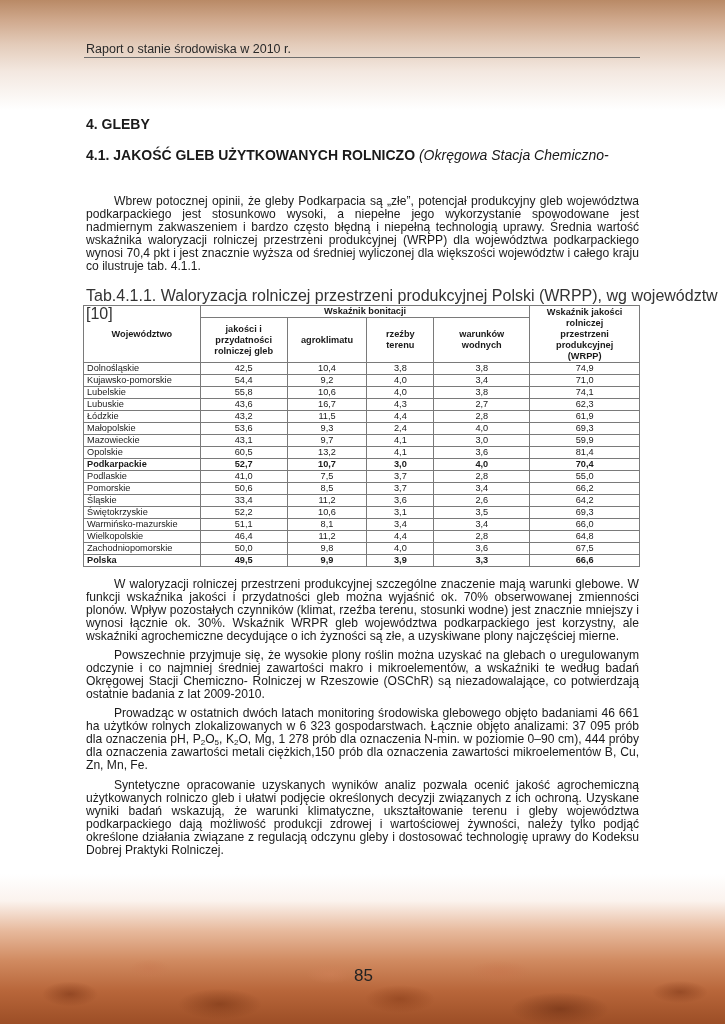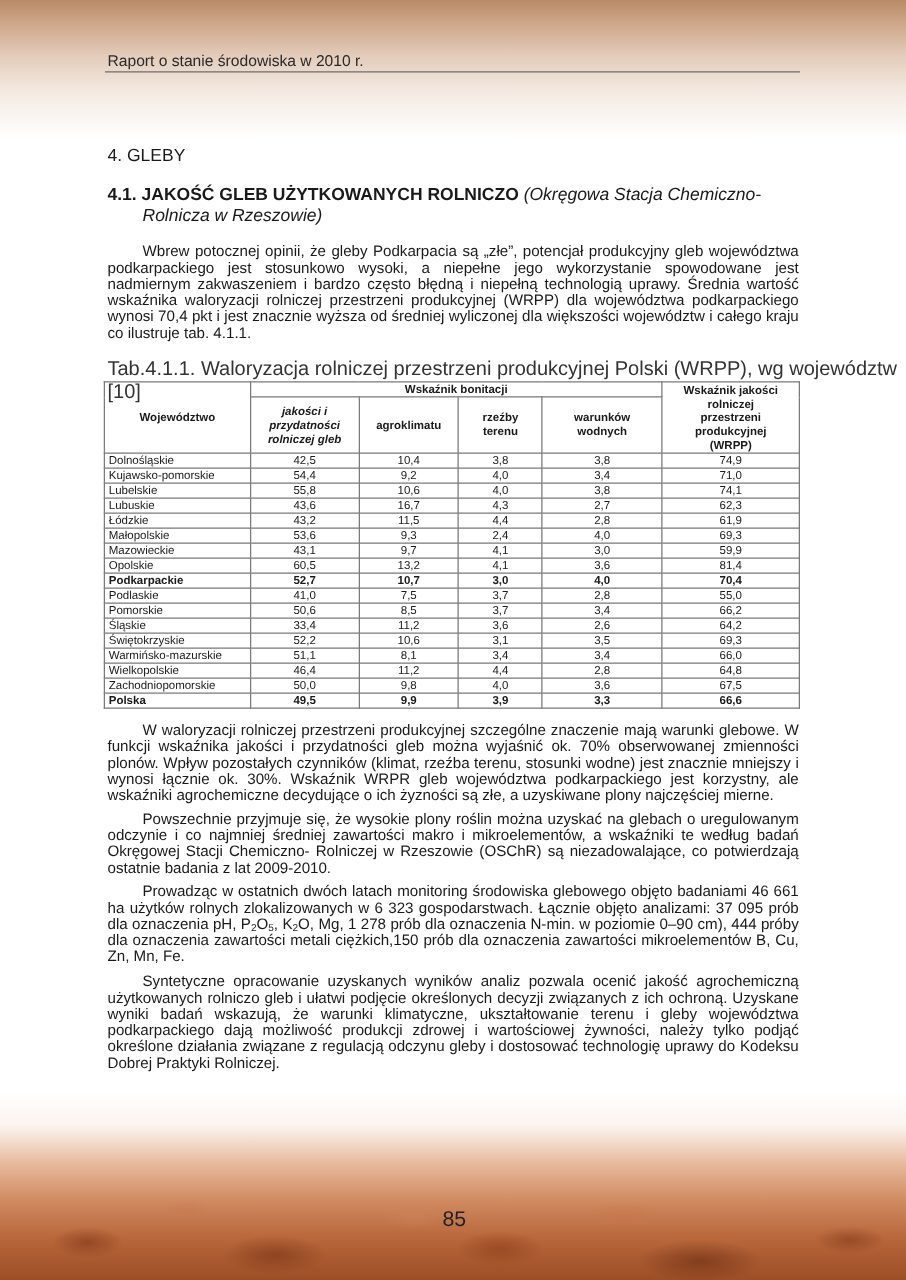--- a/index.html
+++ b/index.html
@@ -25,21 +25,21 @@
       radial-gradient(ellipse 45px 16px at 500px 98px, rgba(200,115,75,.45), transparent 70%),
       linear-gradient(to bottom, #ffffff 0%, #fbf3ee 18%, #e7b99c 38%, #d08a60 58%, #b8663a 78%, #9c4e26 100%);
   }
   .header-text {
     position:absolute; left:86px; top:42px; font-size:12.5px; color:#2a2a2a;
   }
   .header-rule {
     position:absolute; left:84px; top:57px; width:556px; height:1px; background:#6d6d6d;
   }
   h1 {
-    position:absolute; left:86px; top:116px; margin:0; font-size:14px; font-weight:normal;
+    position:absolute; left:86px; top:116px; margin:0; font-size:14px; font-weight:bold;
   }
   h2 {
     position:absolute; left:86px; top:147px; margin:0; width:560px;
     font-size:14px; font-weight:bold; line-height:17px;
   }
   h2 .sub { font-weight:normal; font-style:italic;text-align:center; }
   h2 .line2 { display:block; padding-left:28px; font-weight:normal; font-style:italic; }
   p.body {
     position:absolute; left:86px; width:553px; margin:0;
     font-size:12.1px; line-height:12.9px; text-align:justify; text-indent:28px;
@@ -70,21 +70,20 @@
 <div class="bottom-band"></div>
 
 <div class="header-text">Raport o stanie środowiska w 2010 r.</div>
 <div class="header-rule"></div>
 
 <h1>4. GLEBY</h1>
 
 <h2>
   <span>4.1. JAKOŚĆ GLEB UŻYTKOWANYCH ROLNICZO</span>
   <span class="sub">(Okręgowa Stacja Chemiczno-</span>
-  <span class="line2">Rolnicza w Rzeszowie)</span>
 </h2>
 
 <p class="body" style="top:195px;">Wbrew potocznej opinii, że gleby Podkarpacia są „złe”, potencjał produkcyjny gleb województwa podkarpackiego jest stosunkowo wysoki, a niepełne jego wykorzystanie spowodowane jest nadmiernym zakwaszeniem i bardzo często błędną i niepełną technologią uprawy. Średnia wartość wskaźnika waloryzacji rolniczej przestrzeni produkcyjnej (WRPP) dla województwa podkarpackiego wynosi 70,4 pkt i jest znacznie wyższa od średniej wyliczonej dla większości województw i całego kraju co ilustruje tab. 4.1.1.</p>
 
 <div class="caption">Tab.4.1.1. Waloryzacja rolniczej przestrzeni produkcyjnej Polski (WRPP), wg województw [10]</div>
 
 <table class="wrpp">
   <colgroup>
     <col style="width:117px">
       <col style="width:87px">
@@ -93,21 +92,21 @@
       <col style="width:96px">
       <col style="width:110px">
   </colgroup>
   <thead>
     <tr>
       <th rowspan="2">Województwo</th>
       <th colspan="4" style="height:11px;">Wskaźnik bonitacji</th>
       <th rowspan="2" style="padding:0 12px;">Wskaźnik jakości rolniczej przestrzeni produkcyjnej (WRPP)</th>
     </tr>
     <tr>
-      <th style="height:44px;padding:0 8px;font-style:italic;">jakości i przydatności rolniczej gleb</th>
+      <th style="height:44px;padding:0 8px;">jakości i przydatności rolniczej gleb</th>
       <th>agroklimatu</th>
       <th style="padding:0 16px;">rzeźby terenu</th>
       <th style="padding:0 20px;">warunków wodnych</th>
     </tr>
   </thead>
   <tbody id="tbody">
       <tr>
         <td class="name">Dolnośląskie</td>
         <td>42,5</td>
         <td>10,4</td>

